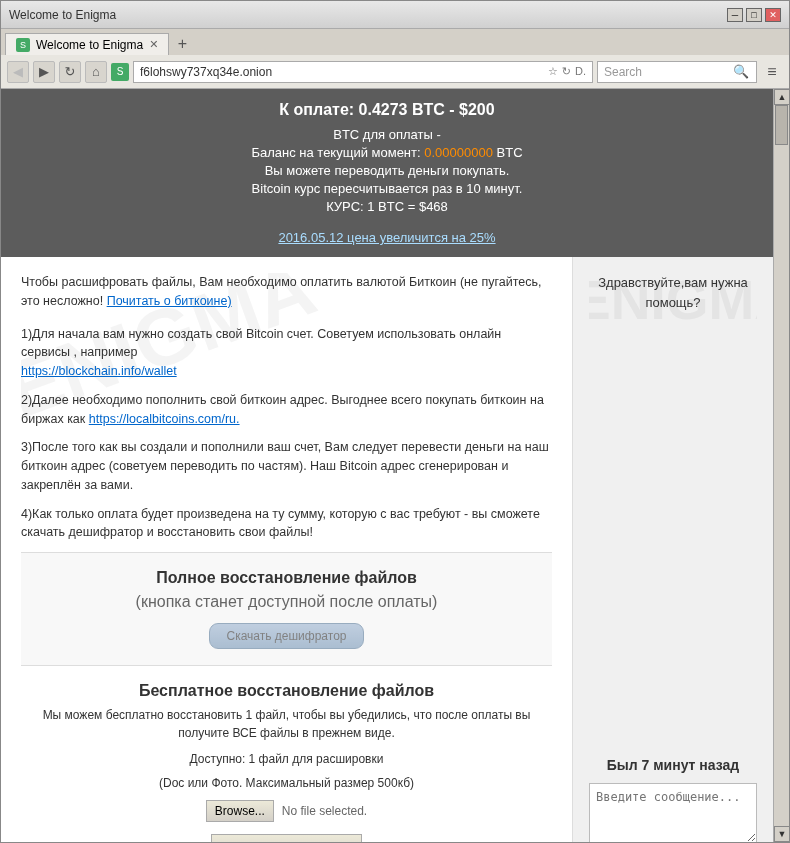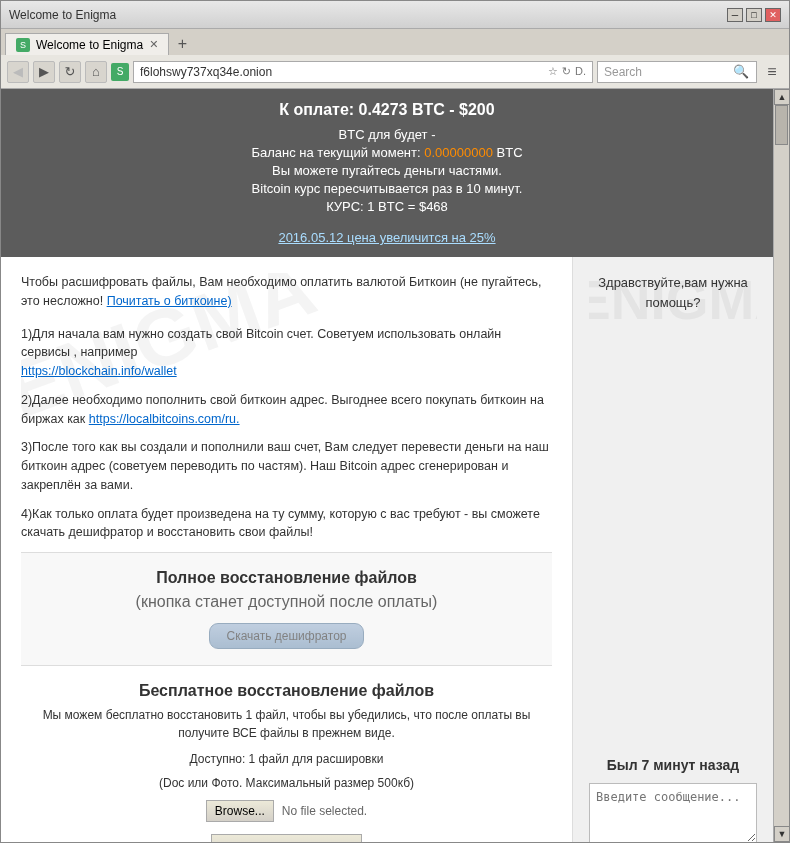--- a/index.html
+++ b/index.html
@@ -125,27 +125,27 @@
       <span>🔍</span>
     </div>
     <div class="menu-btn">≡</div>
   </div>
 
   <div class="page-area">
     <div class="page-content">
 
       <div class="payment-banner">
         <div class="payment-title">К оплате: 0.4273 BTC - $200</div>
-        <div class="payment-detail">BТС для будет -</div>
+        <div class="payment-detail">BТС для оплаты -</div>
         <div class="payment-detail">
           <span>Баланс на текущий момент:</span>
           <span class="btc-highlight">0.00000000</span>
           <span>BTC</span>
         </div>
-        <div class="payment-detail">Вы можете пугайтесь деньги частями.</div>
+        <div class="payment-detail">Вы можете переводить деньги покупать.</div>
         <div class="payment-detail">Bitcoin курс пересчитывается раз в 10 минут.</div>
         <div class="payment-detail">КУРС: 1 BTC = $468</div>
         <div style="margin-top:16px;">
           <span class="price-link">2016.05.12 цена увеличится на 25%</span>
         </div>
       </div>
 
       <div class="main-layout">
 
         <div class="left-panel">

